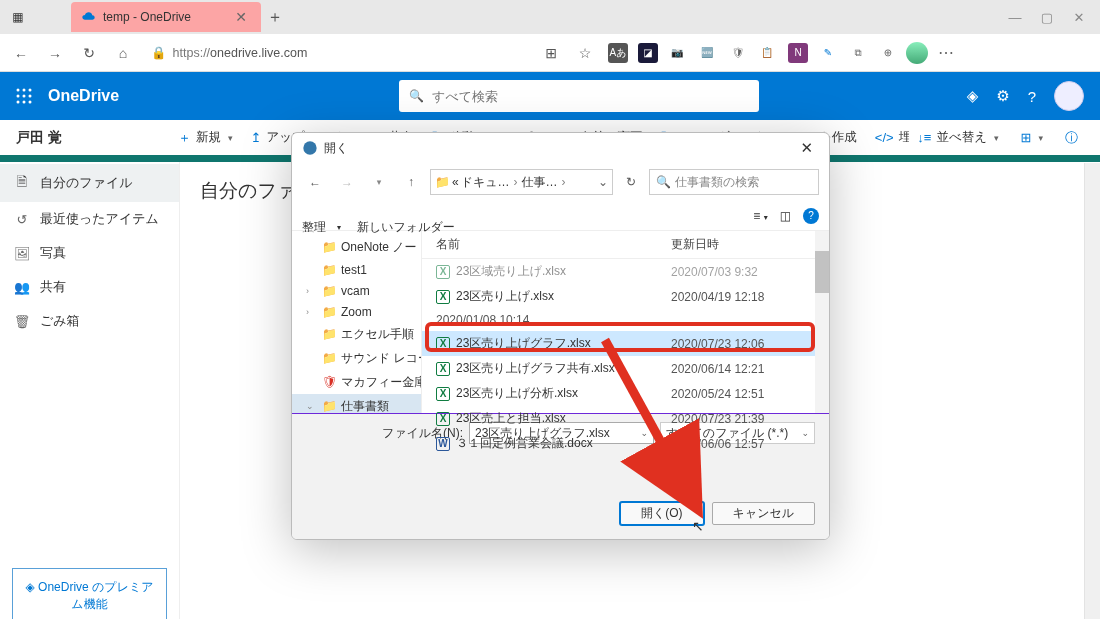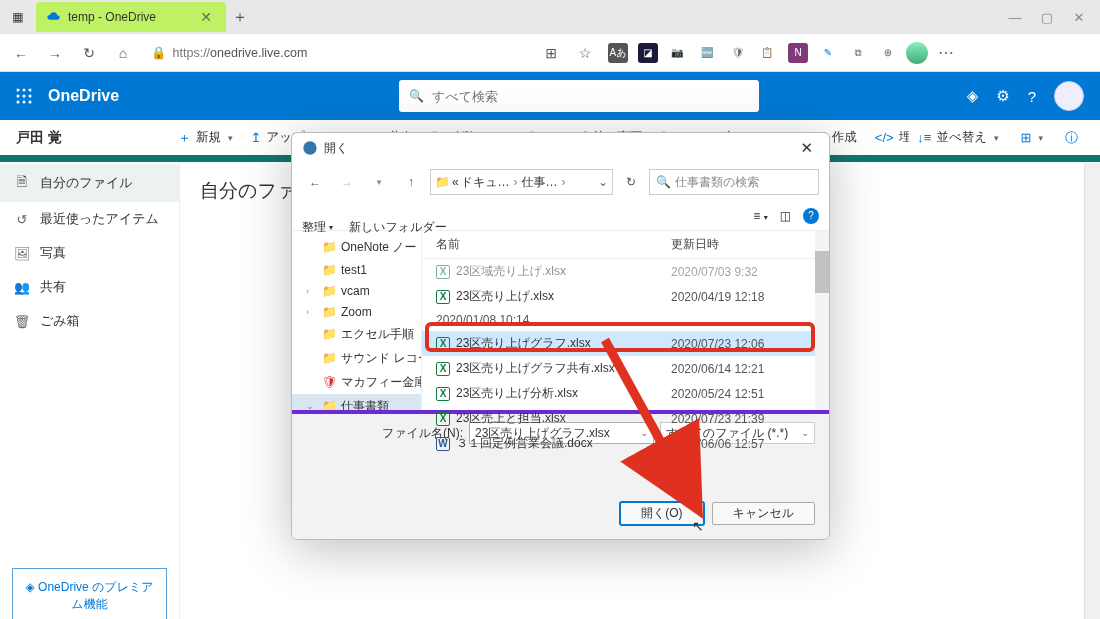--- a/index.html
+++ b/index.html
@@ -1,21 +1,21 @@
 <!DOCTYPE html>
 <html><head>
 <meta charset="utf-8">
 <style>
 * { margin: 0; padding: 0; box-sizing: border-box; font-family: "Segoe UI", Meiryo, sans-serif; }
 body { width: 1100px; height: 619px; background: #fff; overflow: hidden; position: relative; font-size: 12px; color: #333; }
 
 
 .titlebar { height: 34px; background: #e8e8e8; display: flex; align-items: center; padding: 0 6px; }
 .tb-btn { width: 24px; height: 24px; display: flex; align-items: center; justify-content: center; margin-right: 6px; border-radius: 3px; }
-.tab { background: #bef264; height: 30px; display: flex; align-items: center; padding: 0 10px; border-radius: 4px 4px 0 0; min-width: 190px; gap:6px; }
+.tab { background: #fca5a5; height: 30px; display: flex; align-items: center; padding: 0 10px; border-radius: 4px 4px 0 0; min-width: 190px; gap:6px;margin-left:35px; }
 .favicon { width: 16px; height: 16px; color:#0078d4; }
 .tab-title { font-size: 12px; color: #333; flex:1;}
 .tab-close { color:#666; font-size:14px; padding:0 4px;}
 .newtab { width:28px; display:flex;justify-content:center;color:#555;font-size:16px;}
 .win-ctrls { margin-left:auto; display:flex; gap:18px; color:#888; padding-right:8px;}
 .win-ctrls span{font-size:13px; width:14px;text-align:center;}
 
 .navbar { height: 38px; display:flex; align-items:center; padding:0 6px; gap:4px; border-bottom:1px solid #ddd;}
 .nav-ico { width:30px; height:30px; display:flex; align-items:center; justify-content:center; color:#555; font-size:14px;}
 .urlbox { flex:0 0 390px; height:28px; display:flex; align-items:center; padding:0 8px; font-size:12.5px; color:#555; border-radius:3px; background:#fff; border:1px solid #fff;}
@@ -68,21 +68,21 @@
 .dlg-nav{height:38px;display:flex;align-items:center;padding:0 10px;gap:6px;border-bottom:0;}
 .dnav-ico{width:26px;height:26px;display:flex;align-items:center;justify-content:center;color:#555;}
 .crumb-box{flex:1;height:26px;border:1px solid #ccc;display:flex;align-items:center;padding:0 4px;gap:2px;font-size:12px;color:#333;}
 .crumb-box .fold{color:#e8b44a;}
 .crumb-box .sep{color:#888;padding:0 2px;}
 .crumb-box .dd{margin-left:auto;color:#666;}
 .refresh{width:24px;color:#555;text-align:center;}
 .dsearch{width:170px;height:26px;border:1px solid #ccc;display:flex;align-items:center;padding:0 6px;color:#888;gap:4px;}
 
 .dlg-toolbar{height:30px;display:flex;align-items:center;padding:0 10px;gap:16px;border-bottom:1px solid #eee;}
-.dlg-toolbar .tbtn{font-size:12px;color:#333;display:flex;align-items:center;gap:3px;margin-top:24px;}
+.dlg-toolbar .tbtn{font-size:12px;color:#333;display:flex;align-items:center;gap:11px;margin-top:24px;}
 .dlg-toolbar .r{margin-left:auto;display:flex;gap:12px;align-items:center;}
 .help{width:16px;height:16px;border-radius:50%;background:#0078d4;color:#fff;font-size:10px;display:flex;align-items:center;justify-content:center;}
 
 .dlg-body{flex:1;display:flex;min-height:0;}
 .tree{width:130px;border-right:1px solid #eee;overflow:hidden;padding:4px 0;}
 .titem{display:flex;align-items:center;gap:4px;padding:3.5px 6px 3.5px 30px;font-size:12px;color:#333;white-space:nowrap;position:relative;}
 .titem .chev{position:absolute;left:14px;color:#888;font-size:9px;}
 .titem.sel{background:#d8e6f2;}
 .fico{color:#e8b44a;font-size:12px;}
 .fico.mc{color:#d93025;}
@@ -95,21 +95,21 @@
 .frow .c2{color:#555;}
 .fi{width:14px;height:14px;display:inline-flex;align-items:center;justify-content:center;}
 .fi.xl{color:#107c41;font-size:10px;font-weight:700;border:1px solid #107c41;border-radius:2px;width:14px;height:14px;}
 .fi.wd{color:#2b579a;font-size:10px;font-weight:700;border:1px solid #2b579a;border-radius:2px;}
 .fi.f{color:#888;border:1px solid #aaa;border-radius:1px;}
 .frow.hl{background:#cde8ff;}
 .redbox{position:absolute;border:4px solid #e03020;border-radius:6px;pointer-events:none;}
 .fl-scroll{position:absolute;right:0;top:0;bottom:0;width:14px;background:#f3f3f3;}
 .fl-thumb{width:14px;height:42px;background:#c2c2c2;position:absolute;top:20px;}
 
-.dlg-foot{padding:8px 14px 14px;display:flex;flex-direction:column;gap:10px;border-top:4px solid #6d28d9;background:#f2f2f2;}
+.dlg-foot{padding:8px 14px 14px;display:flex;flex-direction:column;gap:10px;border-top:1px solid #6d28d9;background:#f2f2f2;}
 .fn-row{display:flex;align-items:center;gap:6px;}
 .fn-lbl{font-size:12px;margin-left:auto;}
 .fn-in{width:185px;height:22px;border:1px solid #aaa;font-size:12px;padding:0 5px;display:flex;align-items:center;justify-content:space-between;background:#fff;}
 .ft-in{width:155px;height:22px;border:1px solid #ccc;font-size:12px;padding:0 5px;display:flex;align-items:center;justify-content:space-between;background:#fff;}
 .btn-row{display:flex;justify-content:flex-end;gap:8px;margin-top:48px;}
 .wbtn{height:23px;padding:0 20px;border:1px solid #aaa;background:#f9f9f9;font-size:12px;display:flex;align-items:center;border-radius:2px;}
 .wbtn.primary{border:1px solid #0078d4; box-shadow:0 0 0 1px #0078d4;}
 
 
 .arrow{position:absolute;pointer-events:none;}

